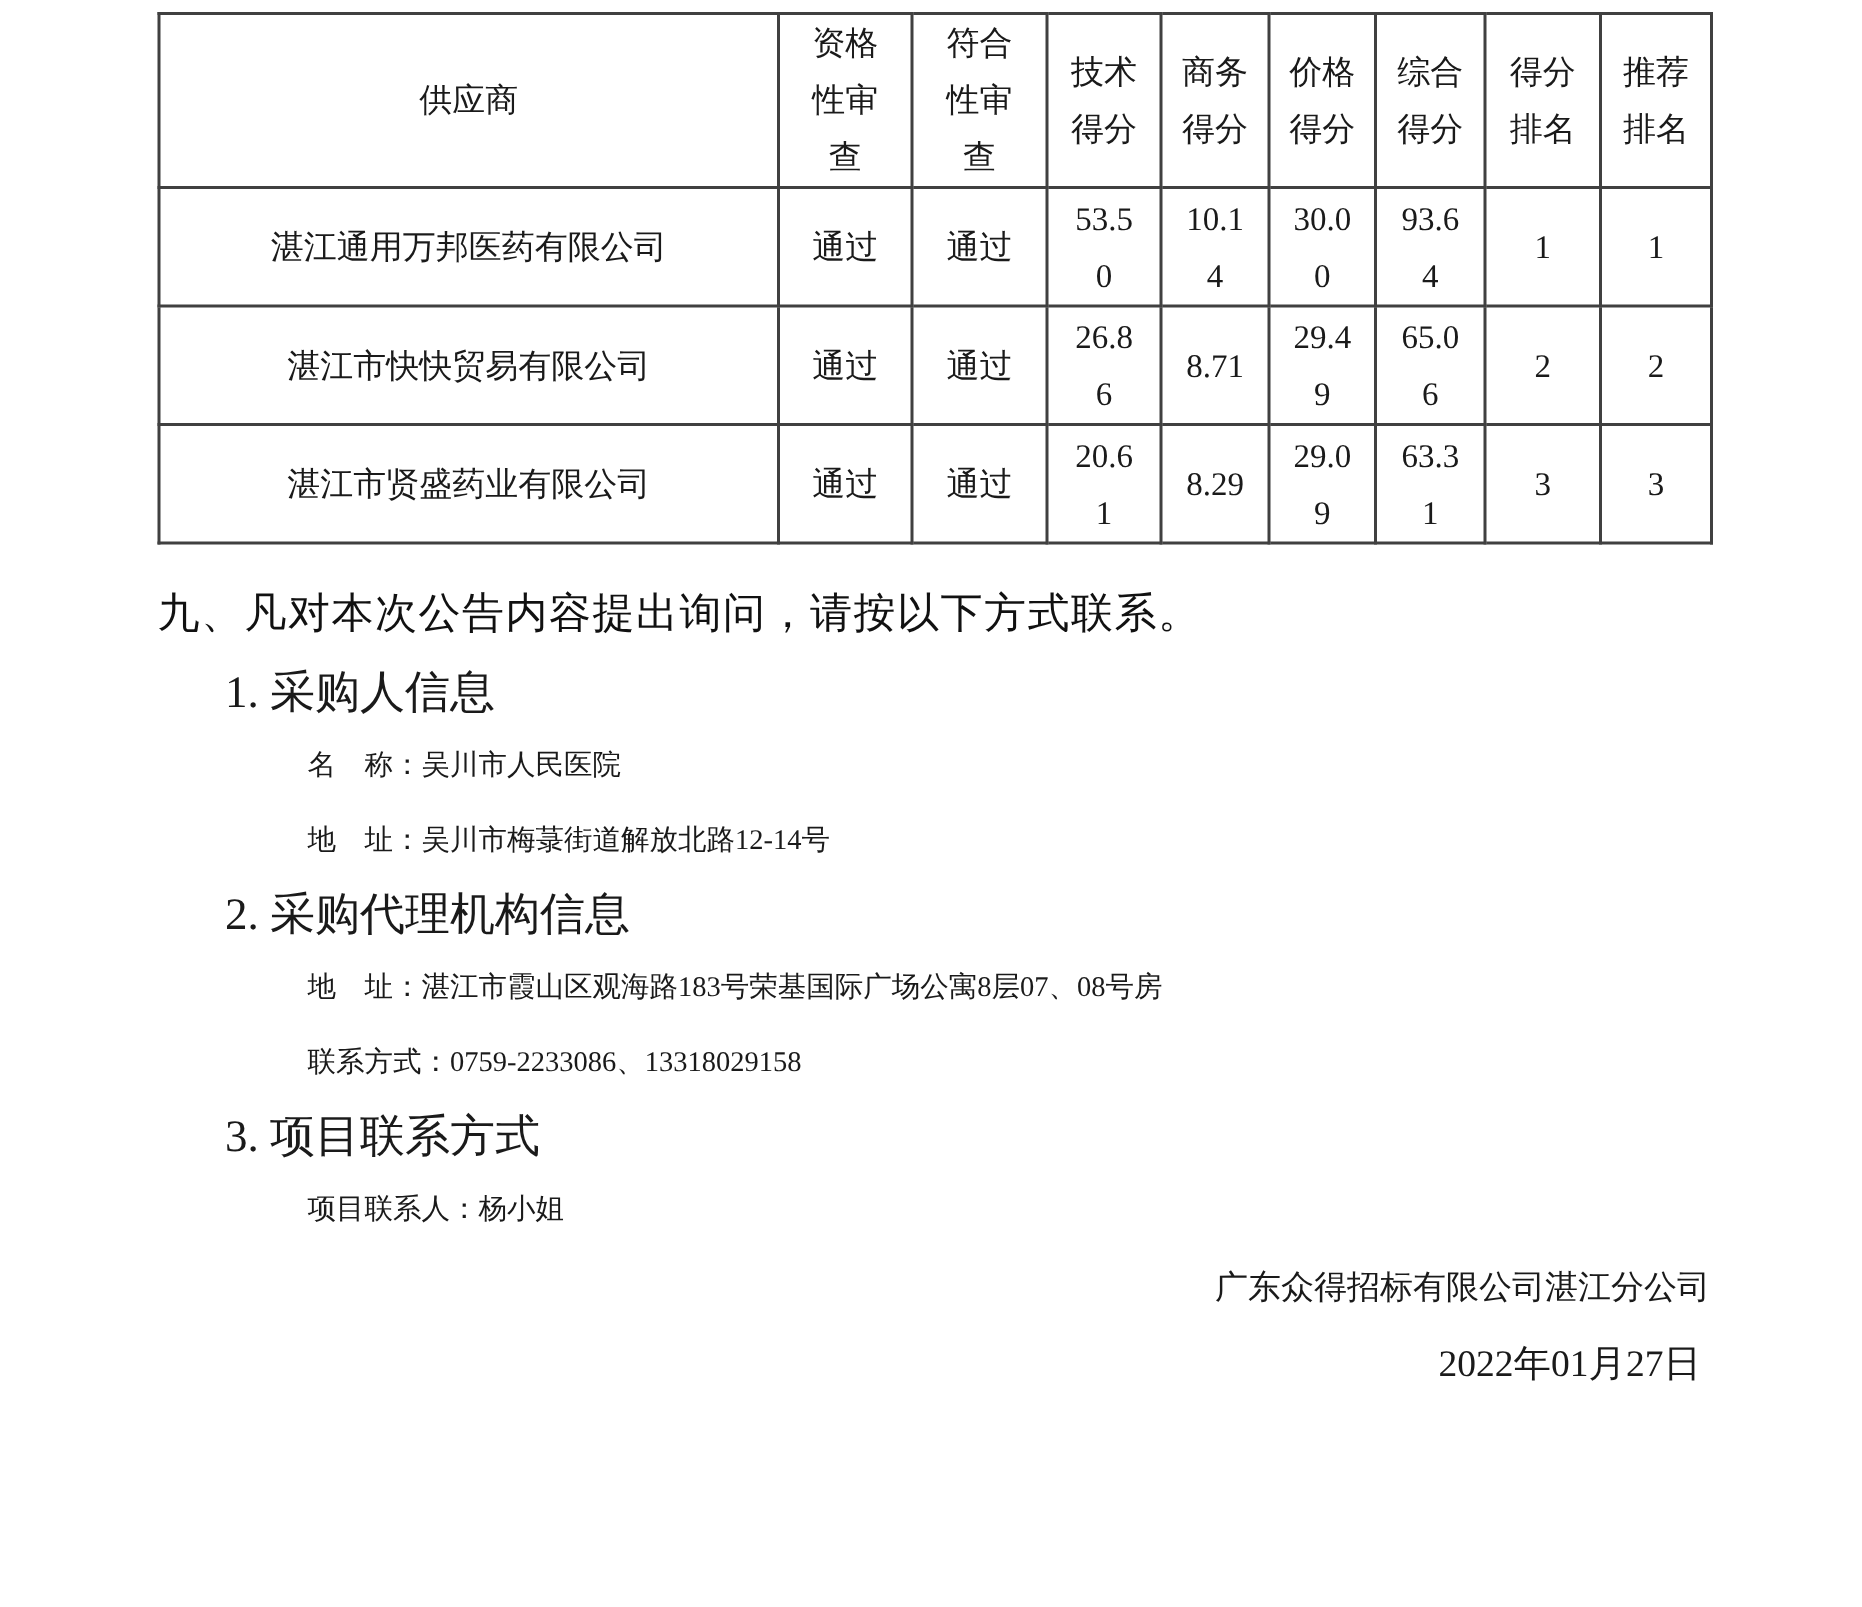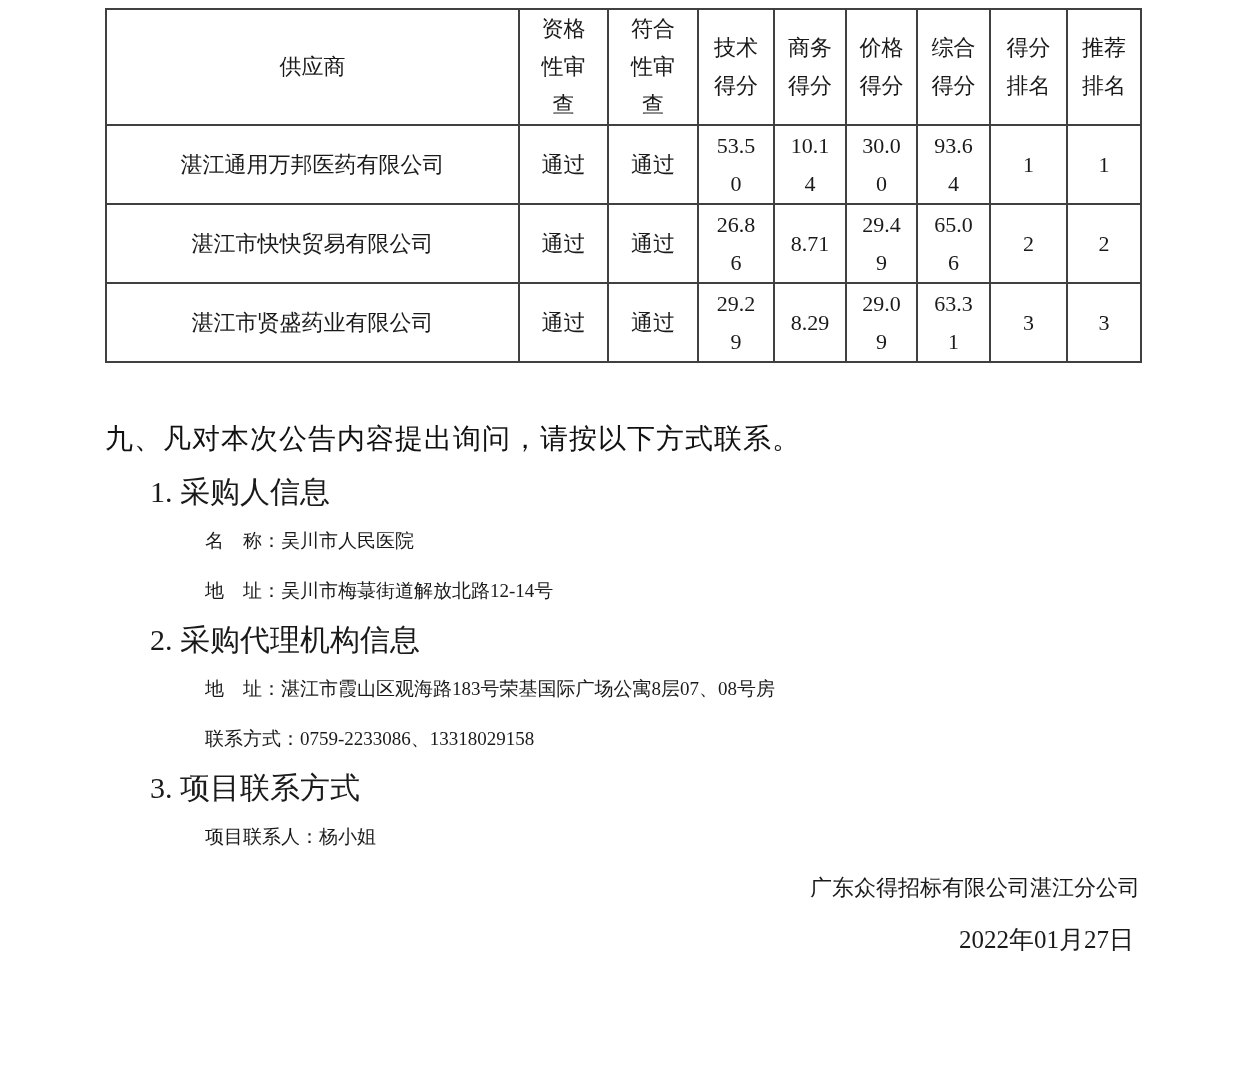--- a/index.html
+++ b/index.html
@@ -33,21 +33,21 @@
   
   .narrow {
     display: inline-block;
     width: 46px;
     word-break: break-all;
     line-height: 38px;
     text-align: center;
     vertical-align: middle;
   }
   .doc-heading {
-    margin: 57px 0 0 0;
+    margin: 27px 0 0 0;
     font-size: 28px;
     font-weight: 400;
     letter-spacing: 1px;
     color: #111;
   }
   .section-title {
     font-size: 30px;
     margin: 20px 0 20px 45px;
     line-height: 28px;
   }
@@ -110,21 +110,21 @@
         <td><span class="narrow">8.71</span></td>
         <td><span class="narrow">29.49</span></td>
         <td><span class="narrow">65.06</span></td>
         <td><span class="narrow">2</span></td>
         <td><span class="narrow">2</span></td>
       </tr>
       <tr>
         <td>湛江市贤盛药业有限公司</td>
         <td><span class="narrow">通过</span></td>
         <td><span class="narrow">通过</span></td>
-        <td><span class="narrow">29.29</span></td>
+        <td><span class="narrow">20.61</span></td>
         <td><span class="narrow">8.29</span></td>
         <td><span class="narrow">29.09</span></td>
         <td><span class="narrow">63.31</span></td>
         <td><span class="narrow">3</span></td>
         <td><span class="narrow">3</span></td>
       </tr>
     </tbody>
   </table>
 
   <div class="doc-heading">九、凡对本次公告内容提出询问，请按以下方式联系。</div>

